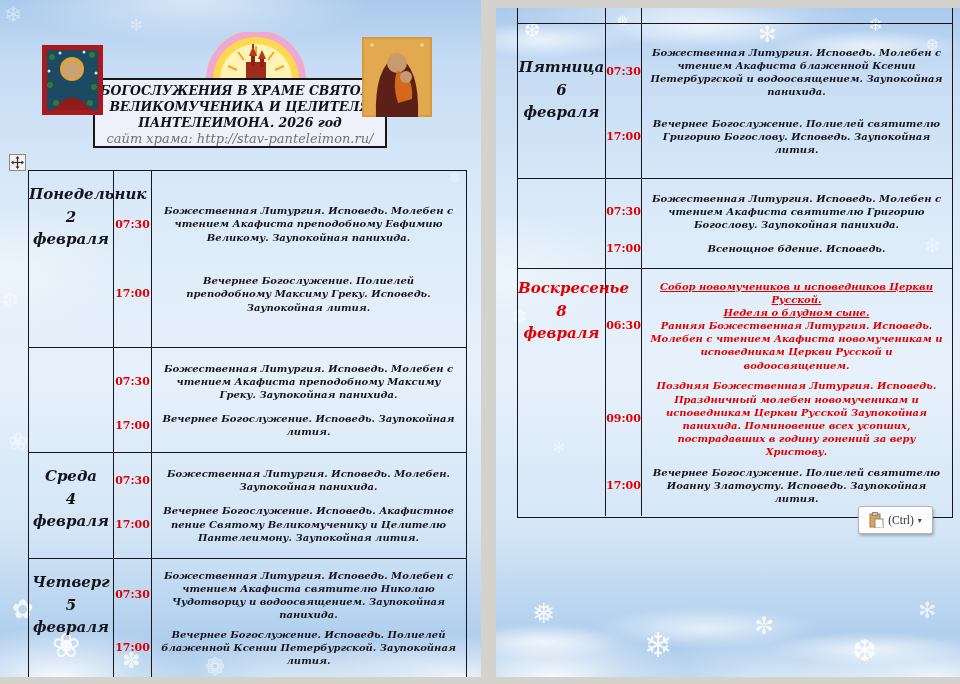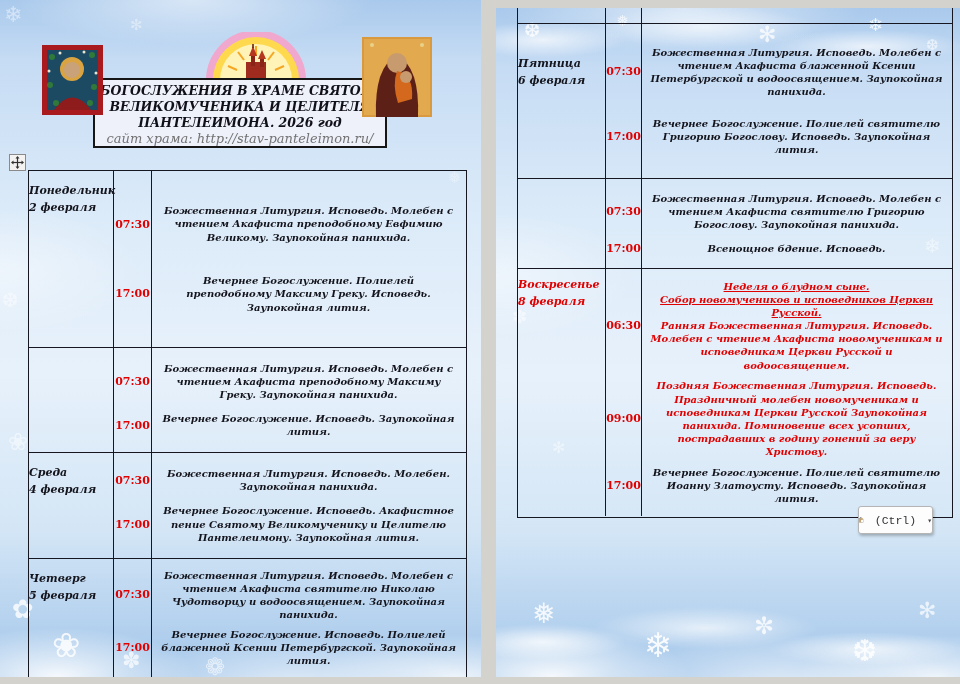--- a/index.html
+++ b/index.html
@@ -34,39 +34,39 @@
     border:1px solid #8a8a8a;box-sizing:border-box;display:flex;align-items:center;justify-content:center;z-index:4;}
   
   .ttable{position:absolute;box-sizing:border-box;border-left:1px solid #161620;border-right:1px solid #161620;}
   .t-left{left:28px;top:170px;width:439px;height:507px;}
   .t-right{left:21px;top:0;width:436px;height:510px;border-bottom:1px solid #161620;}
   .trow{position:relative;border-top:1px solid #161620;box-sizing:border-box;}
   .trow.first-cut{border-top:none;}
   .vline{position:absolute;top:0;bottom:0;width:1px;background:#161620;}
   .t-left .v1{left:84px;} .t-left .v2{left:122px;}
   .t-right .v1{left:87px;} .t-right .v2{left:123px;}
-  .day-cell{position:absolute;left:0;top:12px;font-size:11px;font-weight:bold;
+  .day-cell{position:absolute;left:0;top:12px;text-align:center;font-size:15px;font-weight:bold;
     font-style:italic;color:#14141c;line-height:1.5;}
   .t-left .day-cell{width:84px;} .t-right .day-cell{width:87px;}
   .rowcontent{position:absolute;right:0;top:0;bottom:0;display:flex;flex-direction:column;
     justify-content:space-evenly;padding:3px 0;}
   .t-left .rowcontent{left:85px;} .t-right .rowcontent{left:88px;}
   .block{display:flex;align-items:center;}
   .time-cell{flex:none;text-align:center;color:#e10000;font-weight:bold;font-size:11px;}
   .t-left .time-cell{width:37px;} .t-right .time-cell{width:35px;}
   .desc{flex:1;text-align:center;font-size:10px;font-weight:bold;font-style:italic;color:#14141c;
     line-height:1.32;padding:0 8px;}
   .u{text-decoration:underline;}
   .red .day-cell,.red .desc,.red .time-cell{color:#e10000;}
   .blk{color:#14141c !important;}
   
   .paste-btn{position:absolute;left:362px;top:498px;width:73px;height:26px;background:#fdfdfd;
     border:1px solid #b5b5b5;border-radius:3px;box-shadow:1px 2px 3px rgba(0,0,0,.25);
-    display:flex;align-items:center;justify-content:center;gap:11px;z-index:5;
-    font-family:Liberation Mono, monospace;font-size:11.5px;color:#333;}
+    display:flex;align-items:center;justify-content:center;gap:4px;z-index:5;
+    font-family:Liberation Serif, serif;font-size:11.5px;color:#333;}
   .paste-caret{font-size:8px;color:#444;}
   .strip{position:absolute;background:#d4d2cd;}
 </style>
 </head>
 <body>
 
 <div class="app">
 
   <div class="page page-left">
 
@@ -294,22 +294,22 @@
         <div class="vline v1"></div>
           <div class="vline v2"></div>
         <div class="day-cell" style="top:8px">
           <div>Воскресенье</div>
           <div>8 февраля</div>
         </div>
         <div class="rowcontent">
           <div class="block">
             <div class="time-cell">06:30</div>
             <div class="desc">
+              <div class="u">Собор новомучеников и исповедников Церкви Русской.</div>
               <div class="u">Неделя о блудном сыне.</div>
-              <div class="u">Собор новомучеников и исповедников Церкви Русской.</div>
               <div>Ранняя Божественная Литургия. Исповедь. Молебен с чтением Акафиста новомученикам и исповедникам Церкви Русской и водоосвящением.</div>
             </div>
           </div>
           <div class="block">
             <div class="time-cell">09:00</div>
             <div class="desc">Поздняя Божественная Литургия. Исповедь. Праздничный молебен новомученикам и исповедникам Церкви Русской Заупокойная панихида. Поминовение всех усопших, пострадавших в годину гонений за веру Христову.</div>
           </div>
           <div class="block">
             <div class="time-cell">17:00</div>
             <div class="desc blk">Вечернее Богослужение. Полиелей святителю Иоанну Златоусту. Исповедь. Заупокойная лития.</div>

